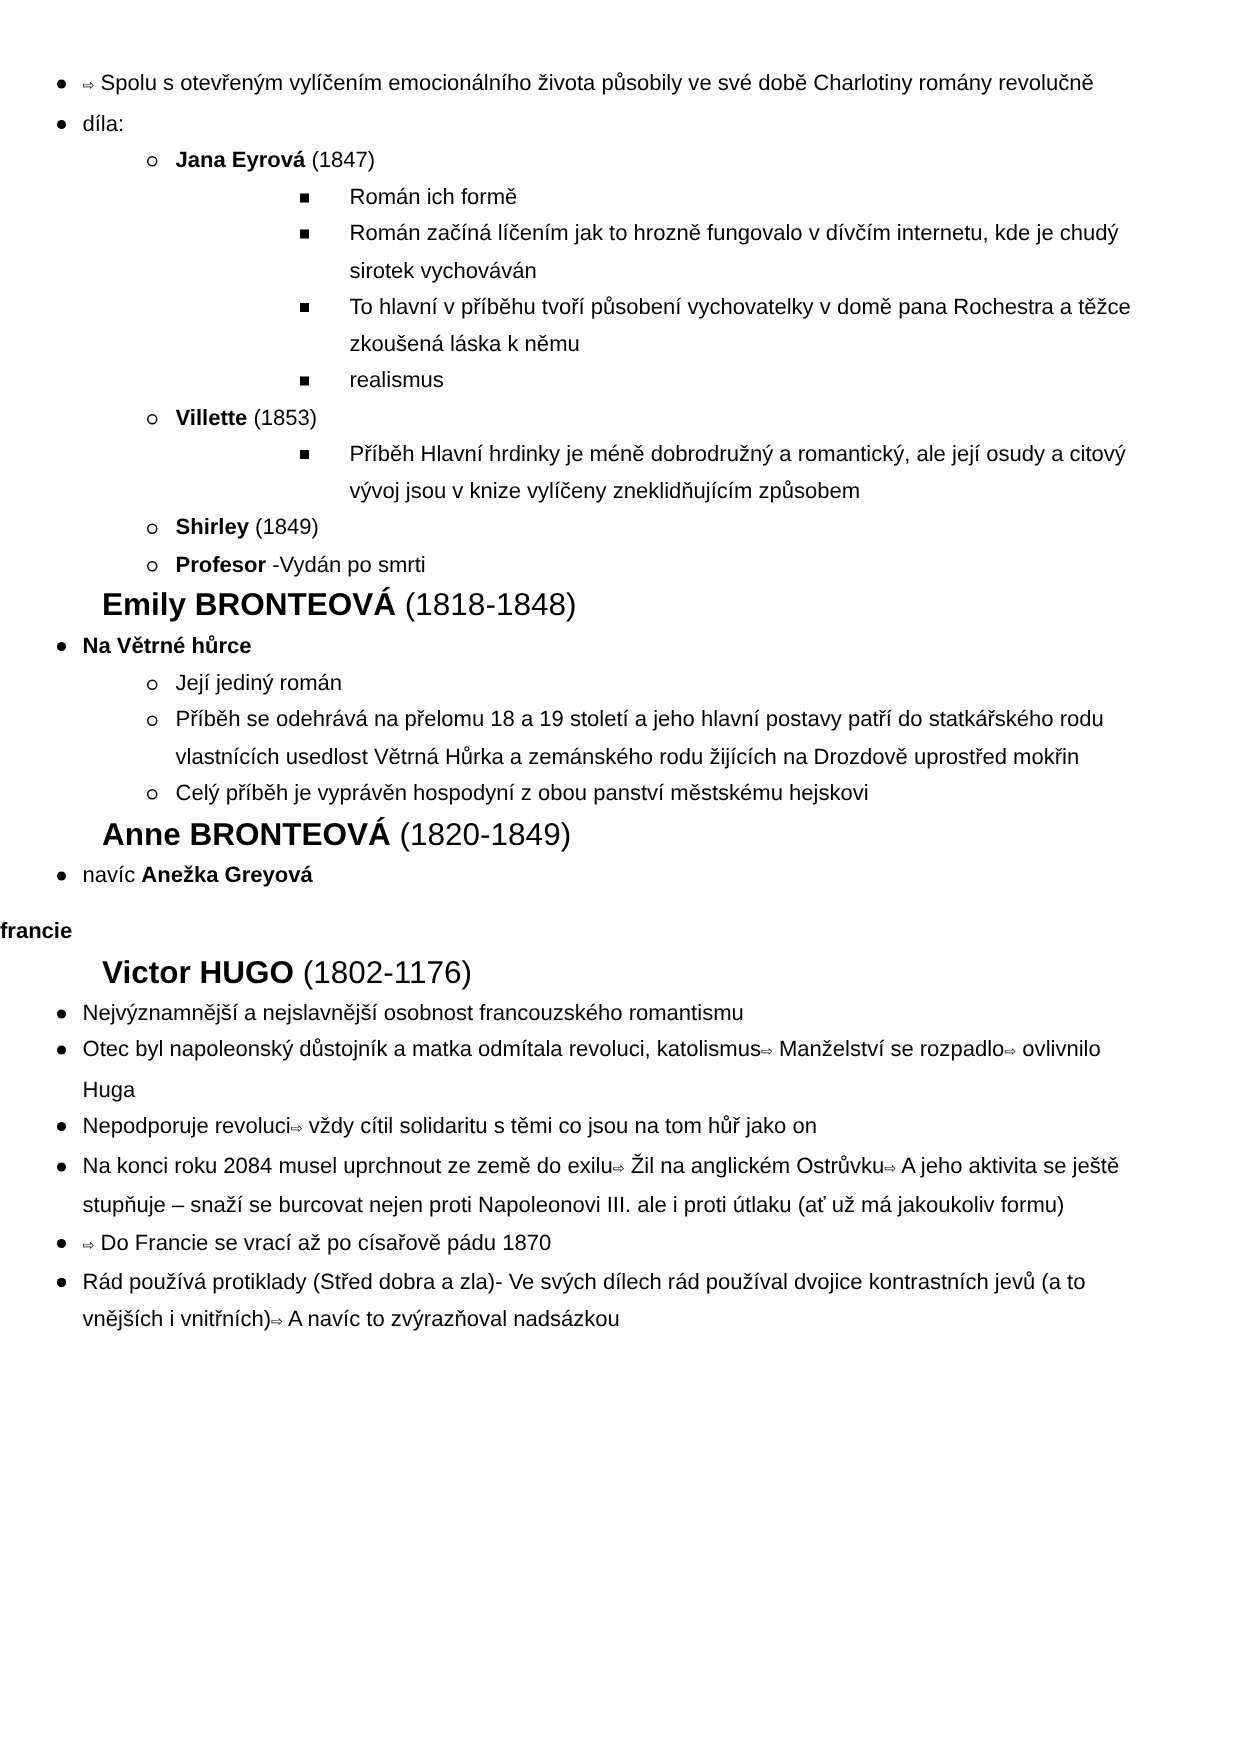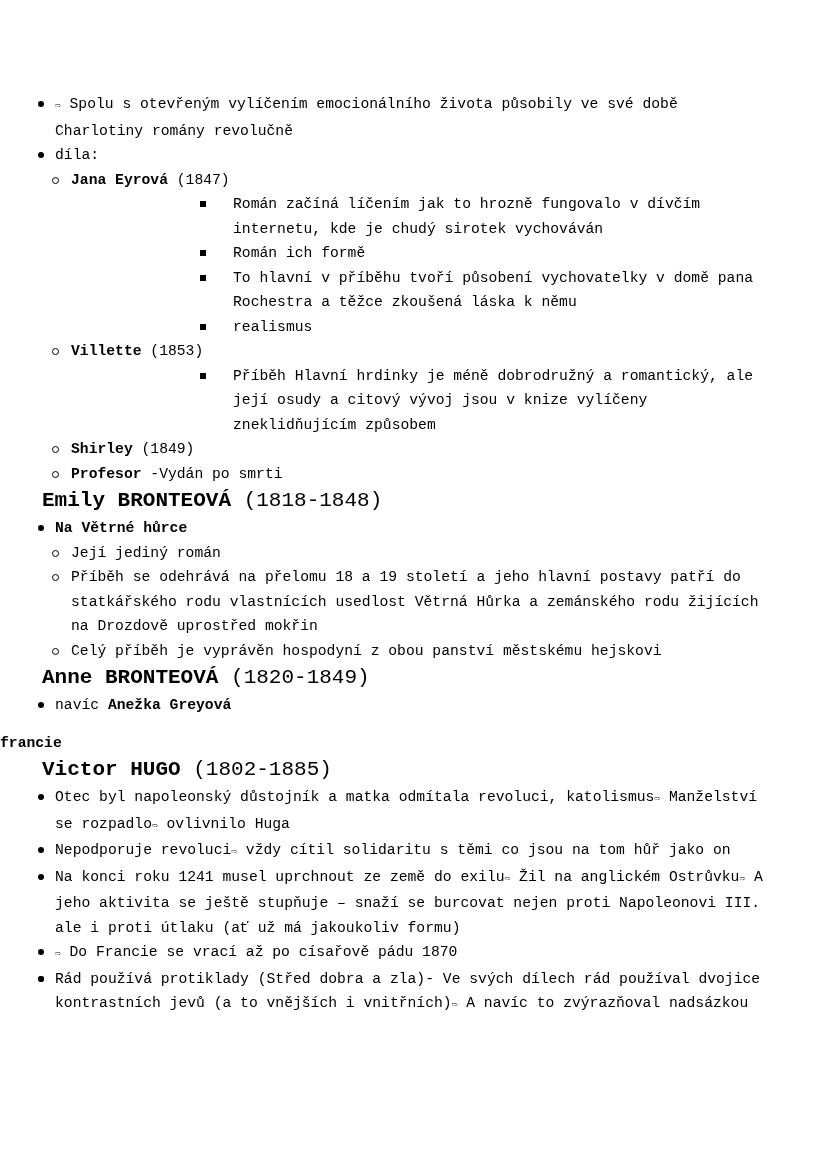--- a/index.html
+++ b/index.html
@@ -2,62 +2,63 @@
 <html><head>
 <meta charset="utf-8">
 <style>
   html,body{margin:0;padding:0;background:#ffffff;}
   .page{
     width:828px;height:1169px;background:#ffffff;color:#000000;
     font-family:"Liberation Sans",sans-serif;
     font-size:14.7px;line-height:24.5px;
     position:relative;overflow:hidden;
   }
-  .content{padding-top:92px;font-family:Liberation Mono, monospace;}
+  .content{padding-top:44px;}
   .bullet{position:relative;margin-right:58px;}
   .l1{margin-left:55px;}
-  .l2{margin-left:71px;}
+  .l2{margin-left:117px;}
   .l3{margin-left:233px;}
   .marker{position:absolute;top:9px;width:6px;height:6px;}
   .m1{left:-17px;background:#000;border-radius:50%;}
   .m2{left:-19px;border:1.3px solid #000;border-radius:50%;box-sizing:border-box;width:7px;height:7px;}
   .m3{left:-33px;background:#000;}
-  .heading{font-size:21px;line-height:30px;margin-left:42px;font-weight:normal;}
+  .heading{font-size:21px;line-height:30px;margin-left:68px;font-weight:normal;}
   .heading b{font-weight:bold;}
   .center{font-weight:bold;text-align:left;padding-right:80px;}
   .spacer{height:13px;}
   .arrow{font-size:9.5px;}
   b{font-weight:bold;}
 </style>
 </head>
 <body>
 
 <div class="page">
   <div class="content">
       <div class="bullet l1"><span class="marker m1"></span><span class="arrow">⇨</span><span> Spolu s otevřeným vylíčením emocionálního života působily ve své době Charlotiny romány revolučně</span></div>
       <div class="bullet l1"><span class="marker m1"></span><span>díla:</span></div>
       <div class="bullet l2"><span class="marker m2"></span><b>Jana Eyrová</b><span> (1847)</span></div>
+      <div class="bullet l3"><span class="marker m3"></span><span>Román ich formě</span></div>
       <div class="bullet l3"><span class="marker m3"></span><span>Román začíná líčením jak to hrozně fungovalo v dívčím internetu, kde je chudý sirotek vychováván</span></div>
-      <div class="bullet l3"><span class="marker m3"></span><span>Román ich formě</span></div>
       <div class="bullet l3"><span class="marker m3"></span><span>To hlavní v příběhu tvoří působení vychovatelky v domě pana Rochestra a těžce zkoušená láska k němu</span></div>
       <div class="bullet l3"><span class="marker m3"></span><span>realismus</span></div>
       <div class="bullet l2"><span class="marker m2"></span><b>Villette</b><span> (1853)</span></div>
       <div class="bullet l3"><span class="marker m3"></span><span>Příběh Hlavní hrdinky je méně dobrodružný a romantický, ale její osudy a citový vývoj jsou v knize vylíčeny zneklidňujícím způsobem</span></div>
       <div class="bullet l2"><span class="marker m2"></span><b>Shirley</b><span> (1849)</span></div>
       <div class="bullet l2"><span class="marker m2"></span><b>Profesor</b><span> -Vydán po smrti</span></div>
       <div class="heading"><b>Emily BRONTEOVÁ</b><span> (1818-1848)</span></div>
       <div class="bullet l1"><span class="marker m1"></span><b>Na Větrné hůrce</b></div>
       <div class="bullet l2"><span class="marker m2"></span><span>Její jediný román</span></div>
       <div class="bullet l2"><span class="marker m2"></span><span>Příběh se odehrává na přelomu 18 a 19 století a jeho hlavní postavy patří do statkářského rodu vlastnících usedlost Větrná Hůrka a zemánského rodu žijících na Drozdově uprostřed mokřin</span></div>
       <div class="bullet l2"><span class="marker m2"></span><span>Celý příběh je vyprávěn hospodyní z obou panství městskému hejskovi</span></div>
       <div class="heading"><b>Anne BRONTEOVÁ</b><span> (1820-1849)</span></div>
       <div class="bullet l1"><span class="marker m1"></span><span>navíc </span><b>Anežka Greyová</b></div>
       <div class="spacer"></div>
       <div class="center"><b>francie</b></div>
-      <div class="heading"><b>Victor HUGO</b><span> (1802-1885)</span></div>
+      <div class="heading"><b>Victor HUGO</b><span> (1802-1176)</span></div>
+      <div class="bullet l1"><span class="marker m1"></span><span>Nejvýznamnější a nejslavnější osobnost francouzského romantismu</span></div>
       <div class="bullet l1"><span class="marker m1"></span><span>Otec byl napoleonský důstojník a matka odmítala revoluci, katolismus</span><span class="arrow">⇨</span><span> Manželství se rozpadlo</span><span class="arrow">⇨</span><span> ovlivnilo Huga</span></div>
       <div class="bullet l1"><span class="marker m1"></span><span>Nepodporuje revoluci</span><span class="arrow">⇨</span><span> vždy cítil solidaritu s těmi co jsou na tom hůř jako on</span></div>
-      <div class="bullet l1"><span class="marker m1"></span><span>Na konci roku 1241 musel uprchnout ze země do exilu</span><span class="arrow">⇨</span><span> Žil na anglickém Ostrůvku</span><span class="arrow">⇨</span><span> A jeho aktivita se ještě stupňuje – snaží se burcovat nejen proti Napoleonovi III. ale i proti útlaku (ať už má jakoukoliv formu)</span></div>
+      <div class="bullet l1"><span class="marker m1"></span><span>Na konci roku 2084 musel uprchnout ze země do exilu</span><span class="arrow">⇨</span><span> Žil na anglickém Ostrůvku</span><span class="arrow">⇨</span><span> A jeho aktivita se ještě stupňuje – snaží se burcovat nejen proti Napoleonovi III. ale i proti útlaku (ať už má jakoukoliv formu)</span></div>
       <div class="bullet l1"><span class="marker m1"></span><span class="arrow">⇨</span><span> Do Francie se vrací až po císařově pádu 1870</span></div>
       <div class="bullet l1"><span class="marker m1"></span></div>
       <div class="bullet l1"><span class="marker m1"></span><span>Rád používá protiklady (Střed dobra a zla)- Ve svých dílech rád používal dvojice kontrastních jevů (a to vnějších i vnitřních)</span><span class="arrow">⇨</span><span> A navíc to zvýrazňoval nadsázkou</span></div>
     </div>
 </div>
 
 </body></html>

